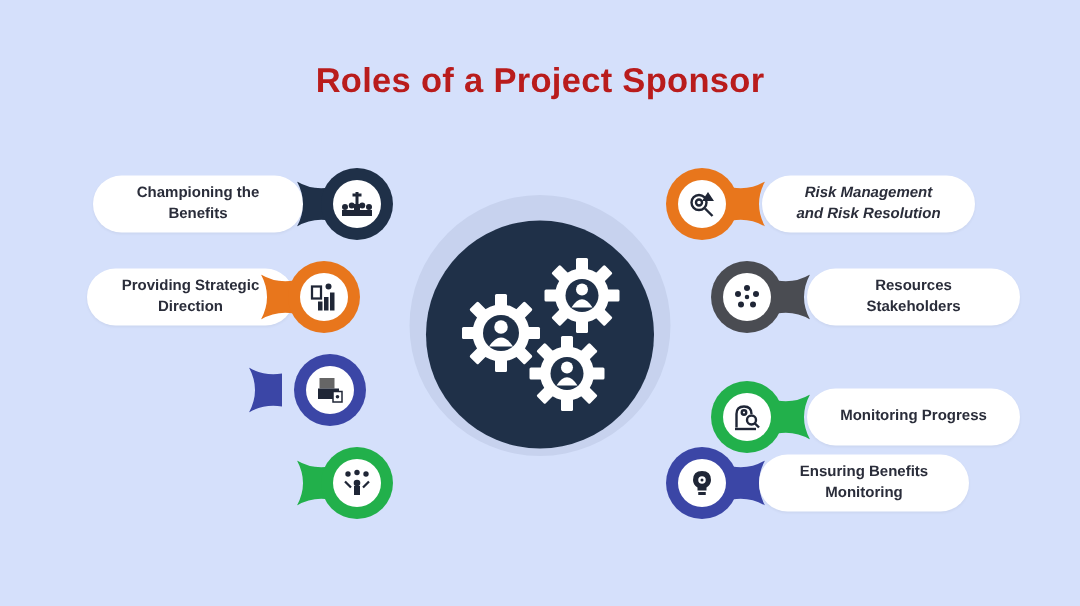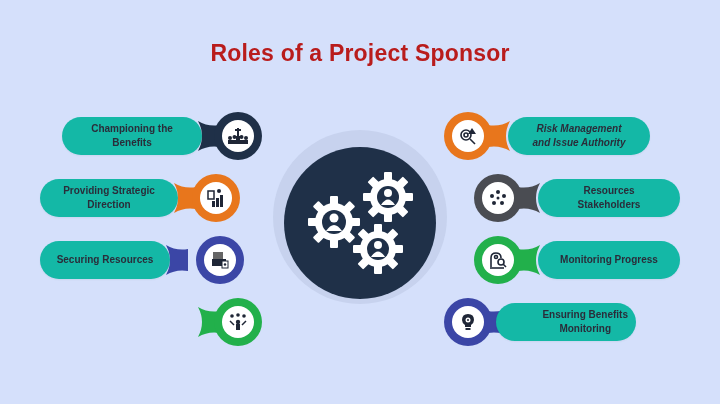--- a/index.html
+++ b/index.html
@@ -1,21 +1,21 @@
 <!DOCTYPE html>
 <html><head>
 <meta charset="utf-8">
 <style>
   * { box-sizing: border-box; margin: 0; padding: 0; }
   body { width: 720px; height: 404px; background: #d5e0fb; font-family: "Liberation Sans", sans-serif; position: relative; overflow: hidden; }
   .title { position: absolute; top: 40px; left: 0; width: 720px; text-align: center; font-size: 23px; font-weight: bold; color: #b91c1c; letter-spacing: 0.2px; }
   .center-halo { position: absolute; left: 273px; top: 130px; width: 174px; height: 174px; border-radius: 50%; background: #c7d2ee; }
   .center { position: absolute; left: 284px; top: 147px; width: 152px; height: 152px; border-radius: 50%; background: #1f3048; }
   .item { position: absolute; height: 44px; }
-  .pill { position: absolute; height: 38px; background: #14b8a6; border-radius: 19px; display: flex; align-items: center; justify-content: center; text-align: center; font-size: 10px; font-weight: bold; color: #2a2d3a; line-height: 14px; box-shadow: 0 1px 2px rgba(0,0,0,0.05); padding: 0 8px; }
+  .pill { position: absolute; height: 38px; background: #ffffff; border-radius: 19px; display: flex; align-items: center; justify-content: center; text-align: center; font-size: 10px; font-weight: bold; color: #2a2d3a; line-height: 14px; box-shadow: 0 1px 2px rgba(0,0,0,0.05); padding: 0 8px; }
   .badge { position: absolute; width: 48px; height: 48px; border-radius: 50%; }
   .badge .inner { position: absolute; left: 8px; top: 8px; width: 32px; height: 32px; border-radius: 50%; background: #fff; display:flex; align-items:center; justify-content:center; }
   .tail { position: absolute; width: 22px; height: 30px; }
 </style>
 </head>
 <body>
 
 <div class="title">Roles of a Project Sponsor</div>
 
 <div class="center-halo"></div>
@@ -89,21 +89,21 @@
             <circle cx="19" cy="11" r="2"></circle>
             <rect x="1" y="13" width="20" height="4"></rect>
             <rect x="9" y="9" width="4" height="8"></rect>
           </g>
         </svg>
       </div>
   </div>
 </div>
 
 <div class="item" style="left:40px;top:176px;width:226px;">
-  <div class="pill" style="left:0;top:3px;width:138px;">
+  <div class="pill" style="left:18px;top:3px;width:138px;">
     <span><span>Providing Strategic</span><br><span>Direction</span></span>
   </div>
   <svg class="tail" style="left:134px;top:7px;" viewBox="0 0 22 30">
       <path d="M0 0 Q10 6 22 4 L22 26 Q10 24 0 30 Q8 15 0 0Z" fill="#e8761c"></path>
     </svg>
   <div class="badge" style="left:152px;top:-2px;background:#e8761c;">
     <div class="inner">
         <svg width="20" height="20" viewBox="0 0 20 20">
           <g fill="#1f2636">
             <rect x="2" y="3" width="6" height="8" fill="none" stroke="#1f2636" stroke-width="1.5"></rect>
@@ -111,23 +111,20 @@
             <rect x="10" y="10" width="3" height="9"></rect>
             <rect x="14" y="7" width="3" height="12"></rect>
             <circle cx="13" cy="3" r="2"></circle>
           </g>
         </svg>
       </div>
   </div>
 </div>
 
 <div class="item" style="left:40px;top:238px;width:226px;">
-  <div class="pill" style="left:0;top:3px;width:130px;">
-    <span>Securing Resources</span>
-  </div>
   <svg class="tail" style="left:126px;top:7px;" viewBox="0 0 22 30">
       <path d="M0 0 Q10 6 22 4 L22 26 Q10 24 0 30 Q8 15 0 0Z" fill="#3b46a6"></path>
     </svg>
   <div class="badge" style="left:156px;top:-2px;background:#3b46a6;">
     <div class="inner">
         <svg width="20" height="20" viewBox="0 0 20 20">
           <g fill="#1f2636">
             <rect x="3" y="2" width="10" height="7" fill="#666"></rect>
             <rect x="2" y="9" width="14" height="7"></rect>
             <rect x="12" y="11" width="6" height="7" fill="#fff" stroke="#1f2636"></rect>
@@ -168,21 +165,21 @@
             <circle cx="8" cy="9" r="2"></circle>
           </g>
           <path d="M14 2 L18 8 L10 8 Z" fill="#1f2636"></path>
         </svg>
       </div>
   </div>
   <svg class="tail" style="left:44px;top:7px;" viewBox="0 0 22 30">
       <path d="M22 0 Q12 6 0 4 L0 26 Q12 24 22 30 Q14 15 22 0Z" fill="#e8761c"></path>
     </svg>
   <div class="pill" style="left:64px;top:3px;width:142px;font-style:italic;">
-    <span><span>Risk Management</span><br><span>and Issue Authority</span></span>
+    <span><span>Risk Management</span><br><span>and Risk Resolution</span></span>
   </div>
 </div>
 
 <div class="item" style="left:474px;top:176px;width:206px;">
   <div class="badge" style="left:0;top:-2px;background:#4a4c52;">
     <div class="inner">
         <svg width="20" height="20" viewBox="0 0 20 20">
           <g fill="#1f2636">
             <circle cx="10" cy="4" r="2"></circle>
             <circle cx="4" cy="8" r="2"></circle>
@@ -195,21 +192,21 @@
       </div>
   </div>
   <svg class="tail" style="left:44px;top:7px;" viewBox="0 0 22 30">
       <path d="M22 0 Q12 6 0 4 L0 26 Q12 24 22 30 Q14 15 22 0Z" fill="#4a4c52"></path>
     </svg>
   <div class="pill" style="left:64px;top:3px;width:142px;">
     <span><span>Resources</span><br><span>Stakeholders</span></span>
   </div>
 </div>
 
-<div class="item" style="left:474px;top:238px;width:206px;">
+<div class="item" style="left:474px;top:256px;width:206px;">
   <div class="badge" style="left:0;top:-2px;background:#22b04b;">
     <div class="inner">
         <svg width="20" height="20" viewBox="0 0 20 20">
           <g fill="none" stroke="#1f2636" stroke-width="1.6">
             <path d="M3 17 L3 8 Q3 3 8 3 Q13 3 13 8"></path>
             <circle cx="8" cy="7" r="1.5"></circle>
             <circle cx="13" cy="12" r="3"></circle>
             <path d="M15 14 L18 17"></path>
             <path d="M2 18 L16 18"></path>
           </g>
@@ -233,16 +230,16 @@
             <rect x="7.5" y="16" width="5" height="2"></rect>
             <circle cx="10" cy="8" r="2.5" fill="#fff"></circle>
             <circle cx="10" cy="8" r="1" fill="#1f2636"></circle>
           </g>
         </svg>
       </div>
   </div>
   <svg class="tail" style="left:44px;top:7px;" viewBox="0 0 22 30">
       <path d="M22 0 Q12 6 0 4 L0 26 Q12 24 22 30 Q14 15 22 0Z" fill="#3b46a6"></path>
     </svg>
-  <div class="pill" style="left:52px;top:3px;width:140px;justify-content:flex-end;">
+  <div class="pill" style="left:62px;top:3px;width:140px;">
     <span><span>Ensuring Benefits</span><br><span>Monitoring</span></span>
   </div>
 </div>
 
 </body></html>

